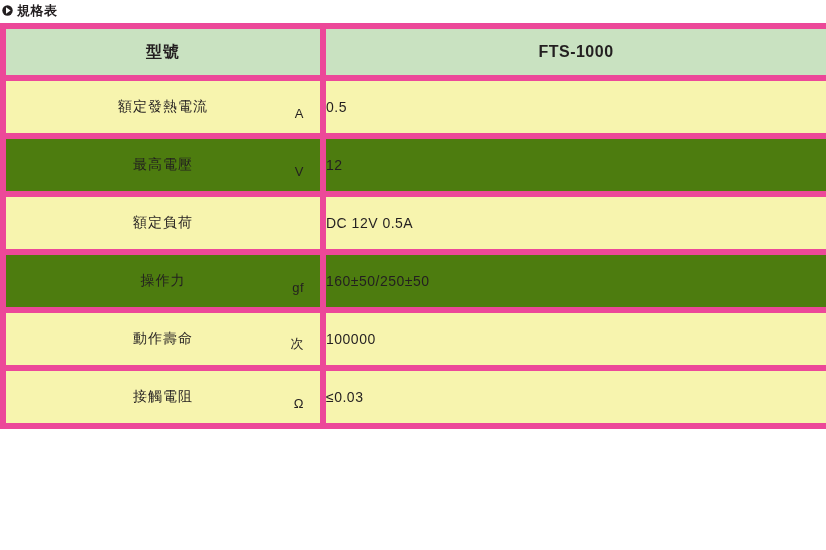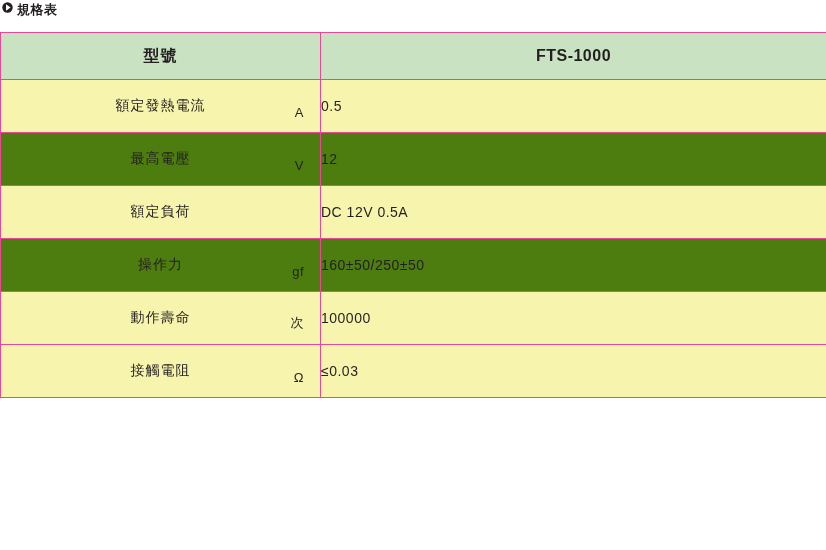--- a/index.html
+++ b/index.html
@@ -14,24 +14,24 @@
     color: #231f20;
     overflow: hidden;
   }
   .page {
     position: relative;
     width: 826px;
     height: 550px;
   }
   .section-heading {
     display: flex;
-    align-items: flex-start;
+    align-items: center;
     gap: 4px;
     padding: 2px 0 4px 2px;
-    height: 32px;
+    height: 23px;
     box-sizing: border-box;
   }
   .heading-bullet {
     display: inline-block;
     width: 11px;
     height: 11px;
     position: relative;
     flex: 0 0 auto;
   }
   .heading-bullet svg { display: block; }
@@ -43,21 +43,21 @@
   }
   table.spec {
     border-collapse: collapse;
     table-layout: fixed;
     width: 826px;
   }
   table.spec col.c-label { width: 320px; }
   table.spec col.c-value { width: 506px; }
 
   table.spec td {
-    border: 1px solid #ec4899;
+    border: 6px solid #ec4899;
     padding: 0;
     vertical-align: middle;
   }
   
   .hdr-label, .hdr-value {
     background: #c9e2c1;
     height: 46px;
     text-align: center;
     font-size: 16px;
     font-weight: bold;

